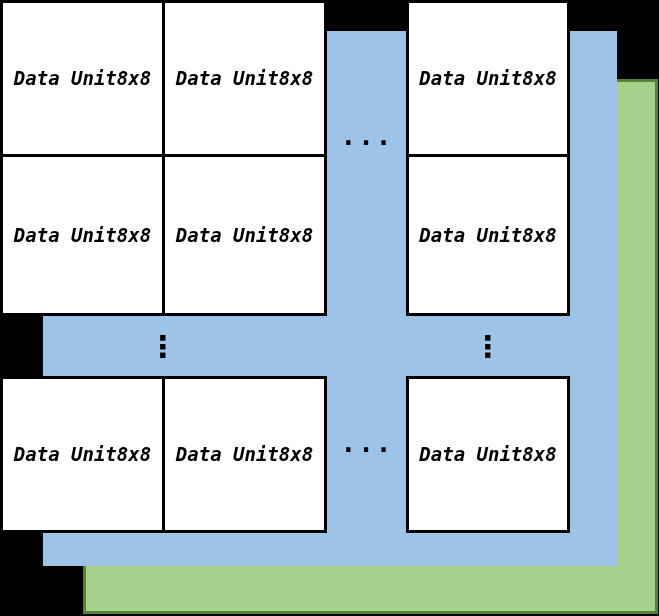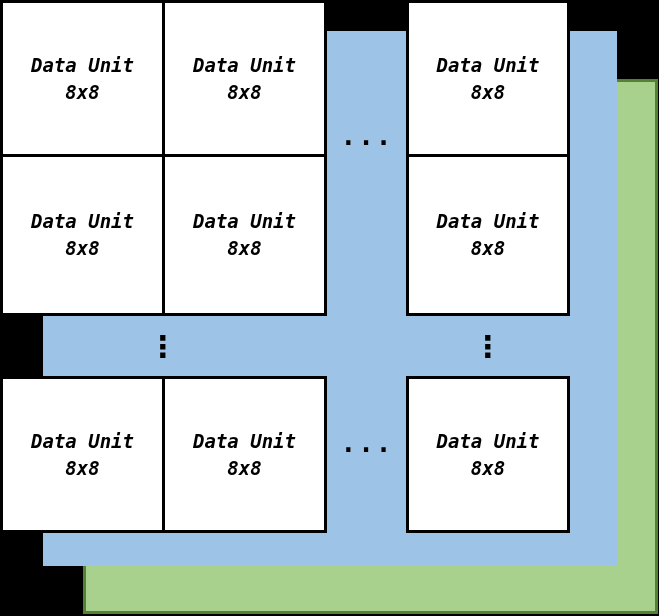--- a/index.html
+++ b/index.html
@@ -26,21 +26,21 @@
     border:3px solid var(--green-border);
   }
   .blue-layer{
     left:43px;top:31px;width:574px;height:535px;
     background:var(--blue-layer);
   }
   .data-unit{
     position:absolute;box-sizing:border-box;
     background:var(--unit-fill);
     border:3px solid var(--unit-border);
-    display:flex;flex-direction:column;
+    display:flex;flex-direction:row;
     align-items:center;justify-content:center;
     color:var(--text-color);
     font-style:italic;font-weight:700;
     font-size:19px;line-height:27px;
     text-align:center;
   }
   .c1{left:0;width:165px;}
   .c2{left:162px;width:165px;}
   .c3{left:406px;width:164px;}
   .r1{top:0;height:157px;}

